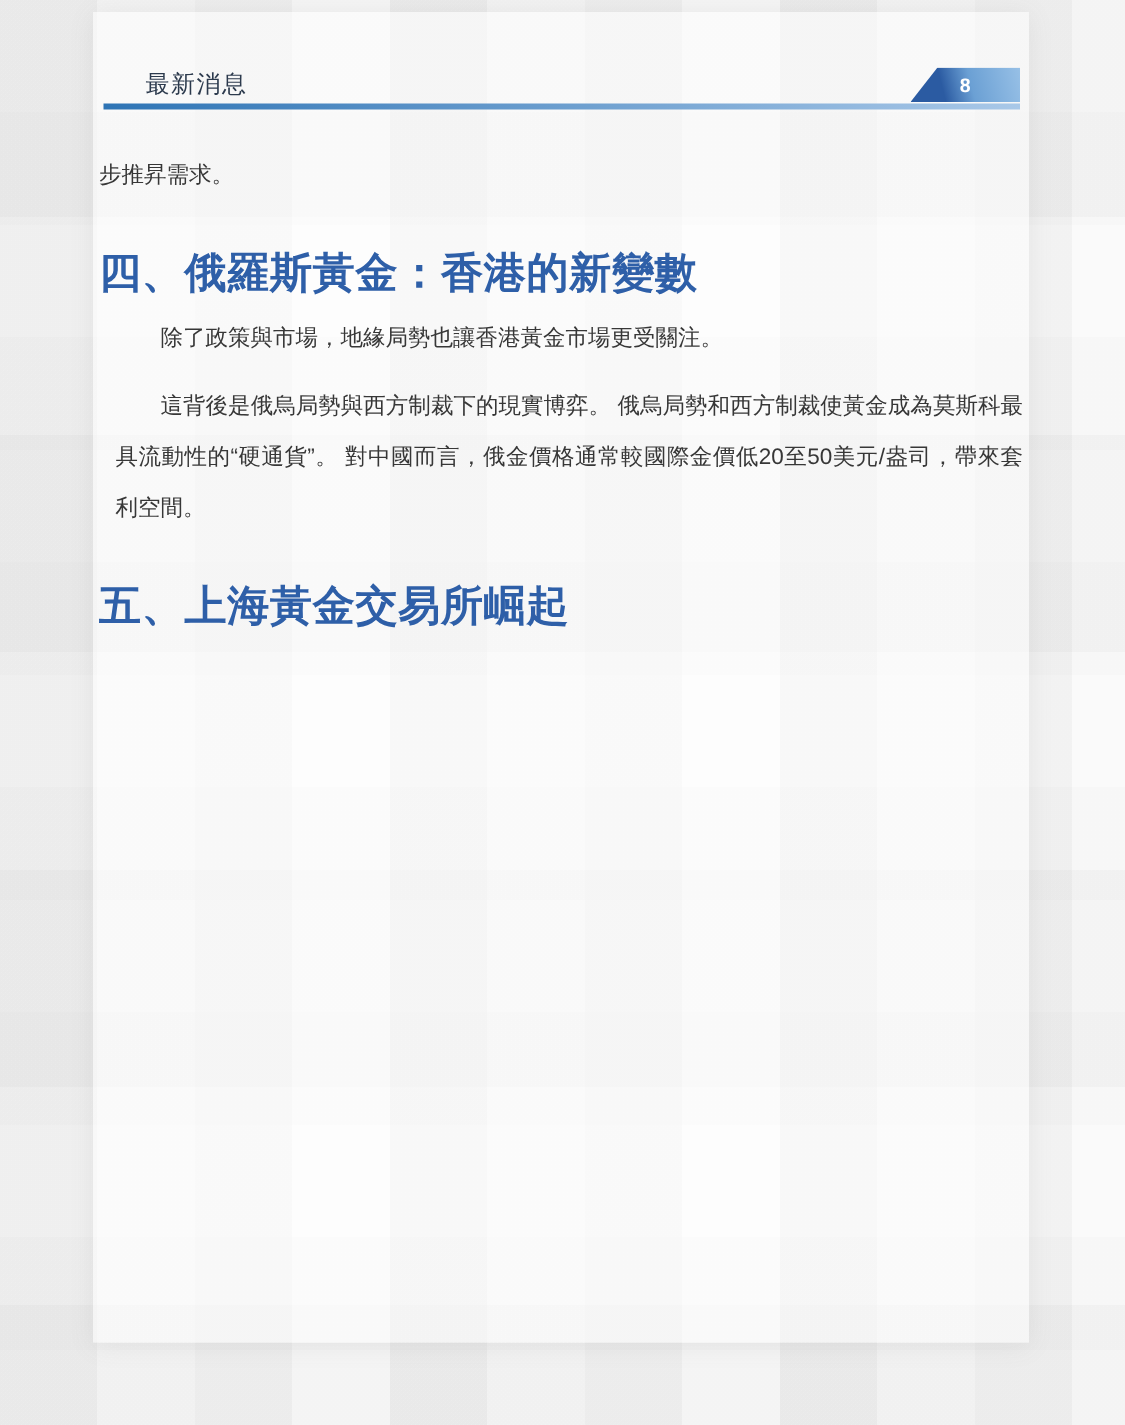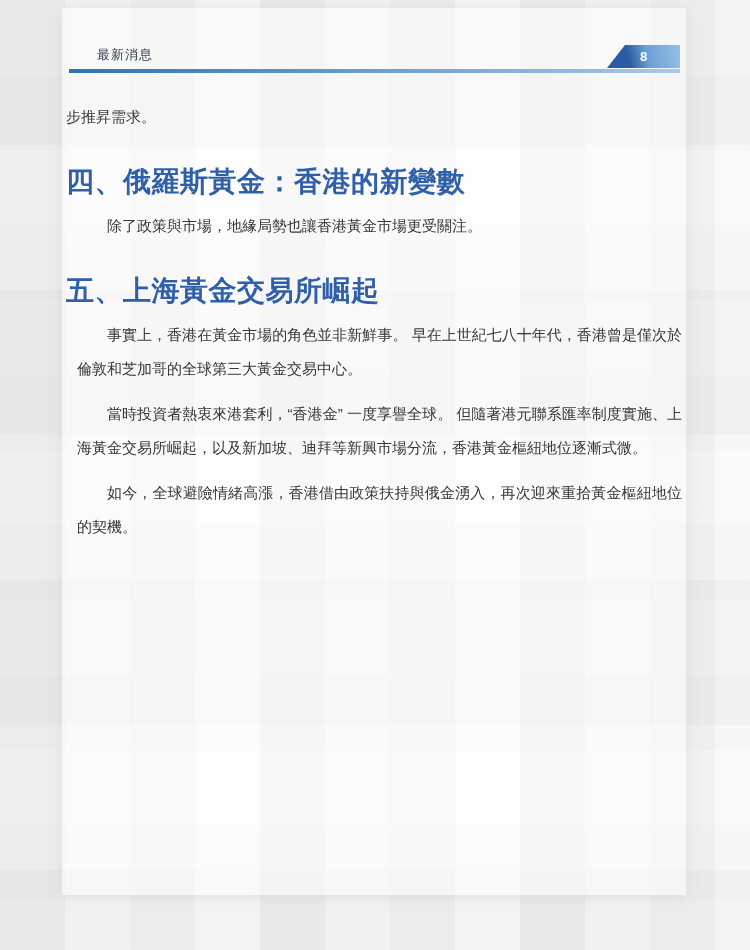--- a/index.html
+++ b/index.html
@@ -17,21 +17,21 @@
       repeating-linear-gradient(180deg, rgba(255,255,255,0.035) 0 75px, rgba(0,0,0,0.010) 75px 150px);
   }
   .page{
     position:absolute;left:62px;top:8px;width:624px;height:887px;
     background:rgba(255,255,255,0.55);
     box-shadow:0 2px 16px rgba(110,110,110,0.10);
   }
   .doc-header{position:relative;height:65px;}
   .doc-title{
     position:absolute;left:35px;top:38px;
-    font-size:13px;font-weight:500;color:var(--header_text,#2c3a4d);
+    font-size:16px;font-weight:500;color:var(--header_text,#2c3a4d);
     letter-spacing:1px;
   }
   .header-rule{
     position:absolute;left:7px;top:61px;width:611px;height:4px;
     background:linear-gradient(90deg,var(--rule_start,#2e74b5),var(--rule_end,#a9c8e8));
   }
   .page-badge{
     position:absolute;left:545px;top:37px;width:73px;height:23px;
     clip-path:polygon(18px 0,100% 0,100% 100%,0 100%);
     background:linear-gradient(76deg,var(--badge_dark,#2b5ba2) 0%,var(--badge_dark,#2b5ba2) 30%,#6ba0d4 55%,var(--badge_light,#97c0e6) 100%);
@@ -68,28 +68,24 @@
     </div>
 
     <div class="content">
       <p class="intro-line">步推昇需求。</p>
 
       <div>
   <section>
     <h2 class="section-heading">四、俄羅斯黃金：香港的新變數</h2>
     <div>
               <p class="body-para"><span class="run">除了政策與市場，地緣局勢也讓香港黃金市場更受關注。</span></p>
+              <p class="body-para"><span class="run">這背後是俄烏局勢與西方制裁下的現實博弈。 俄烏局勢和西方制裁使黃金成為莫斯科最具流動性的“硬通貨”。 對中國而言，俄金價格通常較國際金價低20至50美元/盎司，帶來套利空間。</span></p>
             </div>
   </section>
 
   <section>
     <h2 class="section-heading">五、上海黃金交易所崛起</h2>
-    <div>
-              <p class="body-para"><span class="run">事實上，香港在黃金市場的角色並非新鮮事。 早在上世紀七八十年代，香港曾是僅次於倫敦和芝加哥的全球第三大黃金交易中心。</span></p>
-              <p class="body-para"><span class="run">當時投資者熱衷來港套利，“香港金” 一度享譽全球。 但隨著港元聯系匯率制度實施、上海黃金交易所崛起，以及新加坡、迪拜等新興市場分流，香港黃金樞紐地位逐漸式微。</span></p>
-              <p class="body-para"><span class="run">如今，全球避險情緒高漲，香港借由政策扶持與俄金湧入，再次迎來重拾黃金樞紐地位的契機。</span></p>
-            </div>
   </section>
 </div>
     </div>
 
   </div>
 </div>
 
 </body></html>

